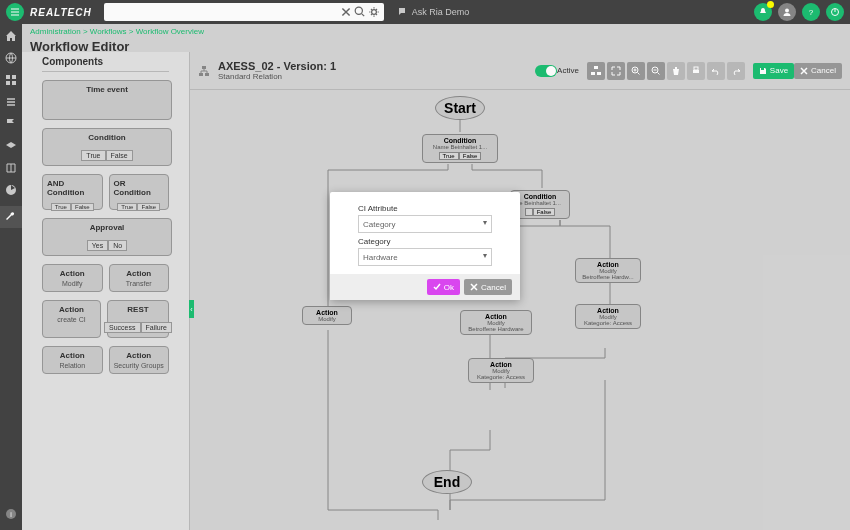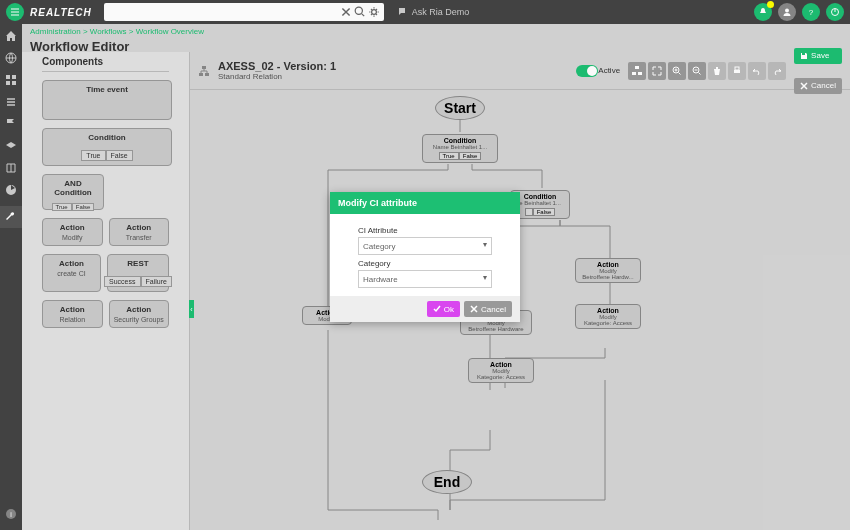--- a/index.html
+++ b/index.html
@@ -28,42 +28,42 @@
 .main { position:absolute; left:22px; top:24px; right:0; height:calc(100% - 24px); background:#d5d5d5; }
 .breadcrumb { font-size:8px; color:#1dbf73; padding:3px 8px; }
 .page-title { font-size:13px; font-weight:bold; color:#333; padding:0 8px 4px; }
 
 .workspace { position:absolute; left:0; top:28px; right:0; bottom:0; display:flex; }
 .components-panel { width:168px; background:#e2e2e2; border-right:1px solid #bbb; display:flex; flex-direction:column; padding:4px 20px; gap:8px; overflow:hidden; }
 .components-title { font-size:10px; font-weight:bold; color:#333; border-bottom:1px solid #bbb; padding-bottom:4px; }
 .comp-row { display:flex; gap:6px; }
 .comp { background:#cacaca; border:1px solid #999; border-radius:4px; font-size:8px; color:#333; display:flex; flex-direction:column; align-items:center; padding:4px; width:62px; }
 .comp.wide { width:130px; }
-.comp .c-title { font-weight:bold; margin-bottom:2px; font-size:8px; text-align:center; }
+.comp .c-title { font-weight:bold; margin-bottom:2px; font-size:8px; }
 .comp .c-sub { font-size:7px; color:#555; }
 .comp-ports { display:flex; gap:0; margin-top:6px; }
 .port { font-size:7px; border:1px solid #999; background:#dadada; padding:1px 4px; }
 .comp.small { width:62px; height:36px; }
 .comp.small .comp-ports { margin-top:4px; }
 .comp.small .port { font-size:6px; padding:0 3px; }
 
 .canvas { flex:1; position:relative; background:#d5d5d5; }
 .canvas-header { height:38px; border-bottom:1px solid #bbb; display:flex; align-items:center; padding:0 8px; gap:8px;justify-content:space-between; }
 .canvas-title-blk { flex:1; }
 .cv-title { font-size:11px; font-weight:bold; color:#333; }
 .cv-path { font-size:8px; color:#555; }
 .cv-sub { font-size:8px; color:#555; }
 .active-toggle { display:flex; align-items:center; font-size:8px; color:#333; }
 .toggle { width:22px; height:12px; background:#1dbf73; border-radius:6px; position:relative; cursor:pointer; }
 .toggle::after { content:''; position:absolute; right:1px; top:1px; width:10px; height:10px; background:#fff; border-radius:50%; }
 .tool-row { display:flex; gap:2px; }
 .tool-btn { width:18px; height:18px; background:#999; border-radius:2px; display:flex; align-items:center; justify-content:center; cursor:pointer; }
 .tool-btn svg { width:10px; height:10px; fill:#fff; }
 .tool-btn.disabled { background:#bbb; }
-.action-btns { display:flex; flex-direction:column; gap:14px; }
+.action-btns { display:flex; flex-direction:row; gap:0; }
 .act-btn { height:16px; padding:0 6px; border-radius:2px; font-size:8px; color:#fff; display:flex; align-items:center; gap:3px; cursor:pointer; border:none; }
 .act-btn.save { background:#1dbf73; }
 .act-btn.cancel { background:#999; }
 .act-btn svg { width:8px; height:8px; fill:#fff; }
 
 .flow { position:absolute; top:38px; left:0; right:0; bottom:0; }
 .flow svg { position:absolute; top:0; left:0; width:100%; height:100%; }
 .node { position:absolute; background:#cacaca; border:1px solid #888; border-radius:4px; font-size:7px; text-align:center; padding:2px 4px; }
 .node.oval { border-radius:50%; width:50px; height:24px; display:flex; align-items:center; justify-content:center; font-weight:bold; font-size:14px; }
 .node .n-title { font-weight:bold; font-size:7px; }
@@ -200,21 +200,35 @@
           </div>
         </div>
       <div class="comp-row">
         <div class="comp small">
             <div class="c-title">AND Condition</div>
             <div class="comp-ports">
               <span class="port">True</span>
               <span class="port">False</span>
             </div>
           </div>
-      </div>
+        <div class="comp small">
+            <div class="c-title">OR Condition</div>
+            <div class="comp-ports">
+              <span class="port">True</span>
+              <span class="port">False</span>
+            </div>
+          </div>
+      </div>
+      <div class="comp wide">
+          <div class="c-title">Approval</div>
+          <div class="comp-ports">
+            <span class="port">Yes</span>
+            <span class="port">No</span>
+          </div>
+        </div>
       <div class="comp-row">
         <div class="comp">
             <div class="c-title">Action</div>
             <div class="c-sub">Modify</div>
           </div>
         <div class="comp">
             <div class="c-title">Action</div>
             <div class="c-sub">Transfer</div>
           </div>
       </div>
@@ -393,21 +407,20 @@
         <div class="node oval" style="left:232px;top:380px;">
             <span>End</span>
           </div>
       </div>
     </div>
   </div>
 </div>
 
 <div class="modal-backdrop"></div>
 <div class="modal">
-  <div class="modal-header">Modify CI attribute</div>
   <div class="modal-body">
     <div class="m-label">CI Attribute</div>
     <div class="sel-wrap"><select class="m-select"><option>Category</option></select></div>
     <div class="m-label">Category</div>
     <div class="sel-wrap"><select class="m-select"><option>Hardware</option></select></div>
   </div>
   <div class="modal-footer">
     <button class="m-btn ok">
         <svg viewBox="0 0 8 8">
           <path d="M1 4l2 2 4-5" stroke="#fff" fill="none" stroke-width="1.5"></path>

